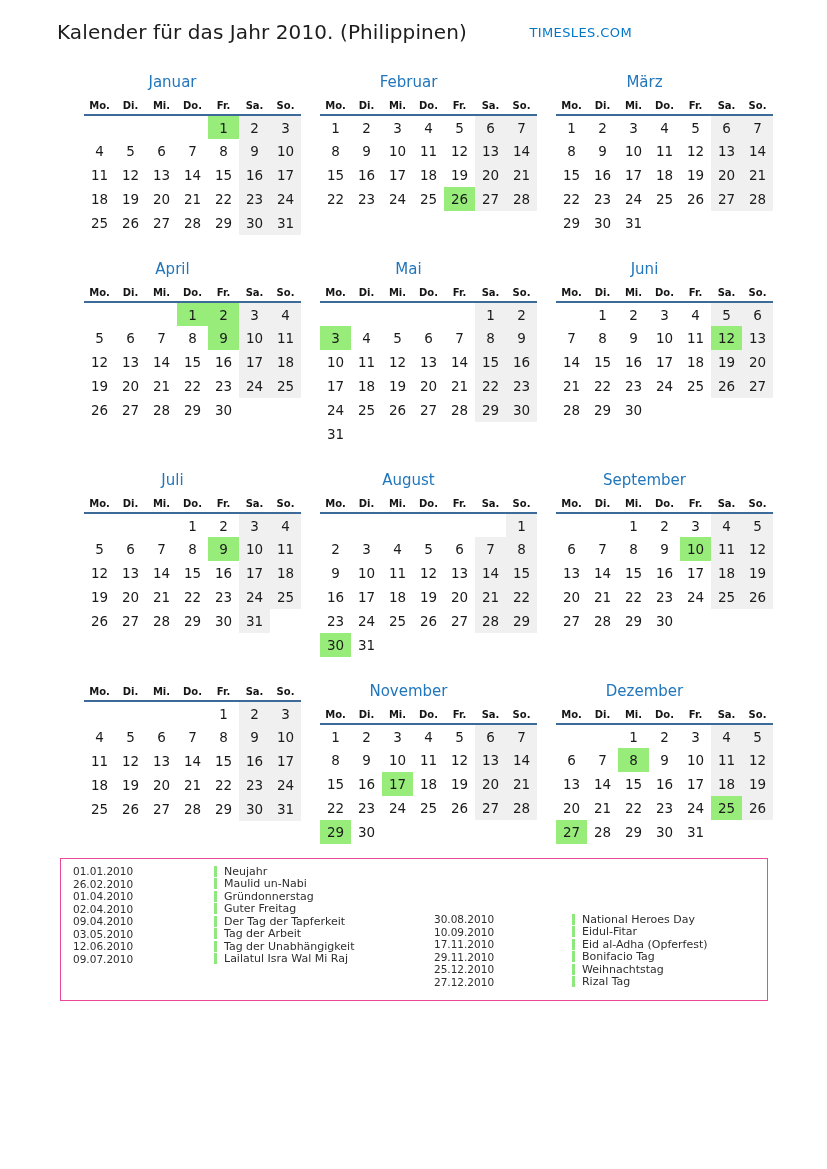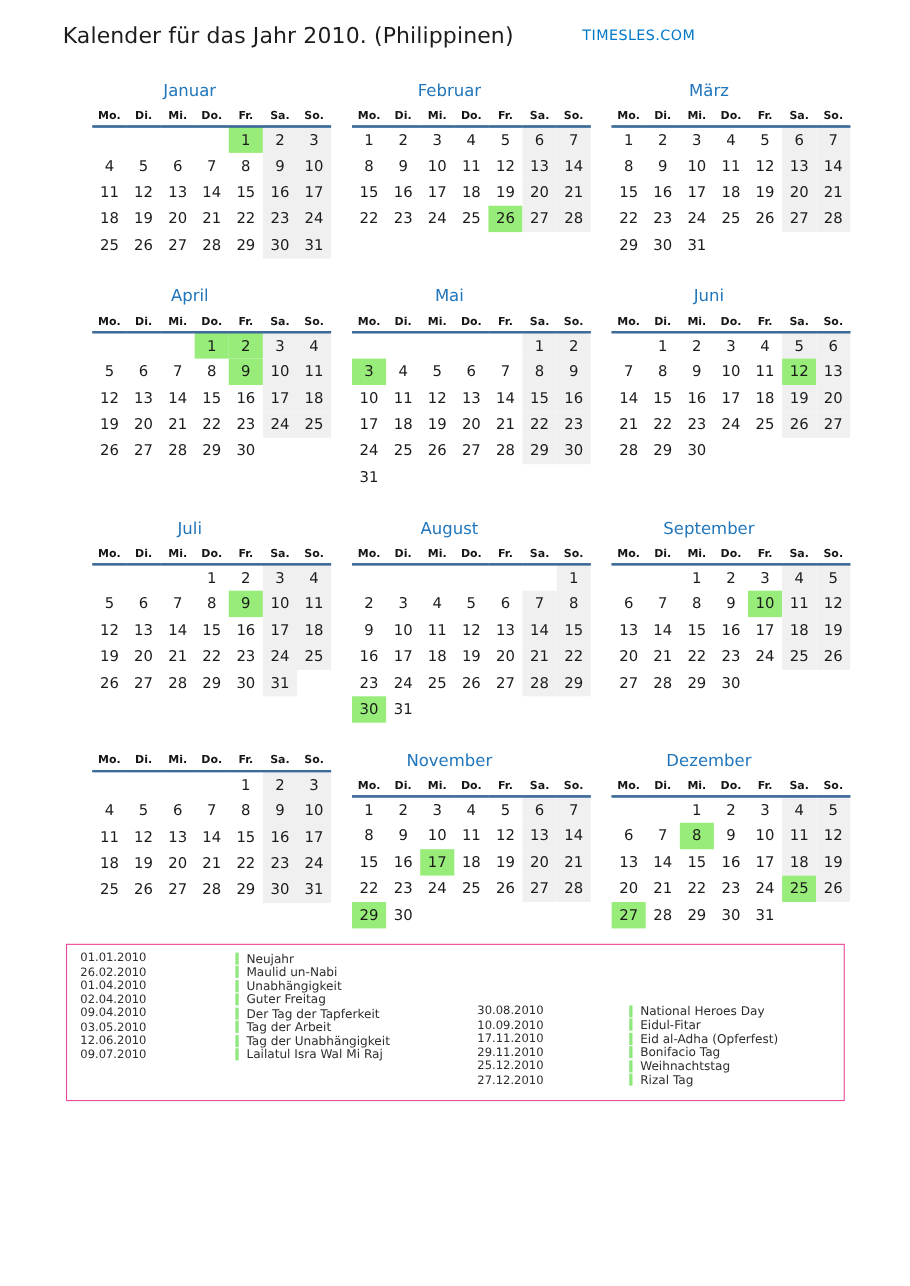--- a/index.html
+++ b/index.html
@@ -859,21 +859,21 @@
           <span class="l-name">Neujahr</span>
         </div>
         <div class="lrow">
           <span class="l-date">26.02.2010</span>
           <span class="l-bar"></span>
           <span class="l-name">Maulid un-Nabi</span>
         </div>
         <div class="lrow">
           <span class="l-date">01.04.2010</span>
           <span class="l-bar"></span>
-          <span class="l-name">Unabhängigkeit</span>
+          <span class="l-name">Gründonnerstag</span>
         </div>
         <div class="lrow">
           <span class="l-date">02.04.2010</span>
           <span class="l-bar"></span>
           <span class="l-name">Guter Freitag</span>
         </div>
         <div class="lrow">
           <span class="l-date">09.04.2010</span>
           <span class="l-bar"></span>
           <span class="l-name">Der Tag der Tapferkeit</span>

